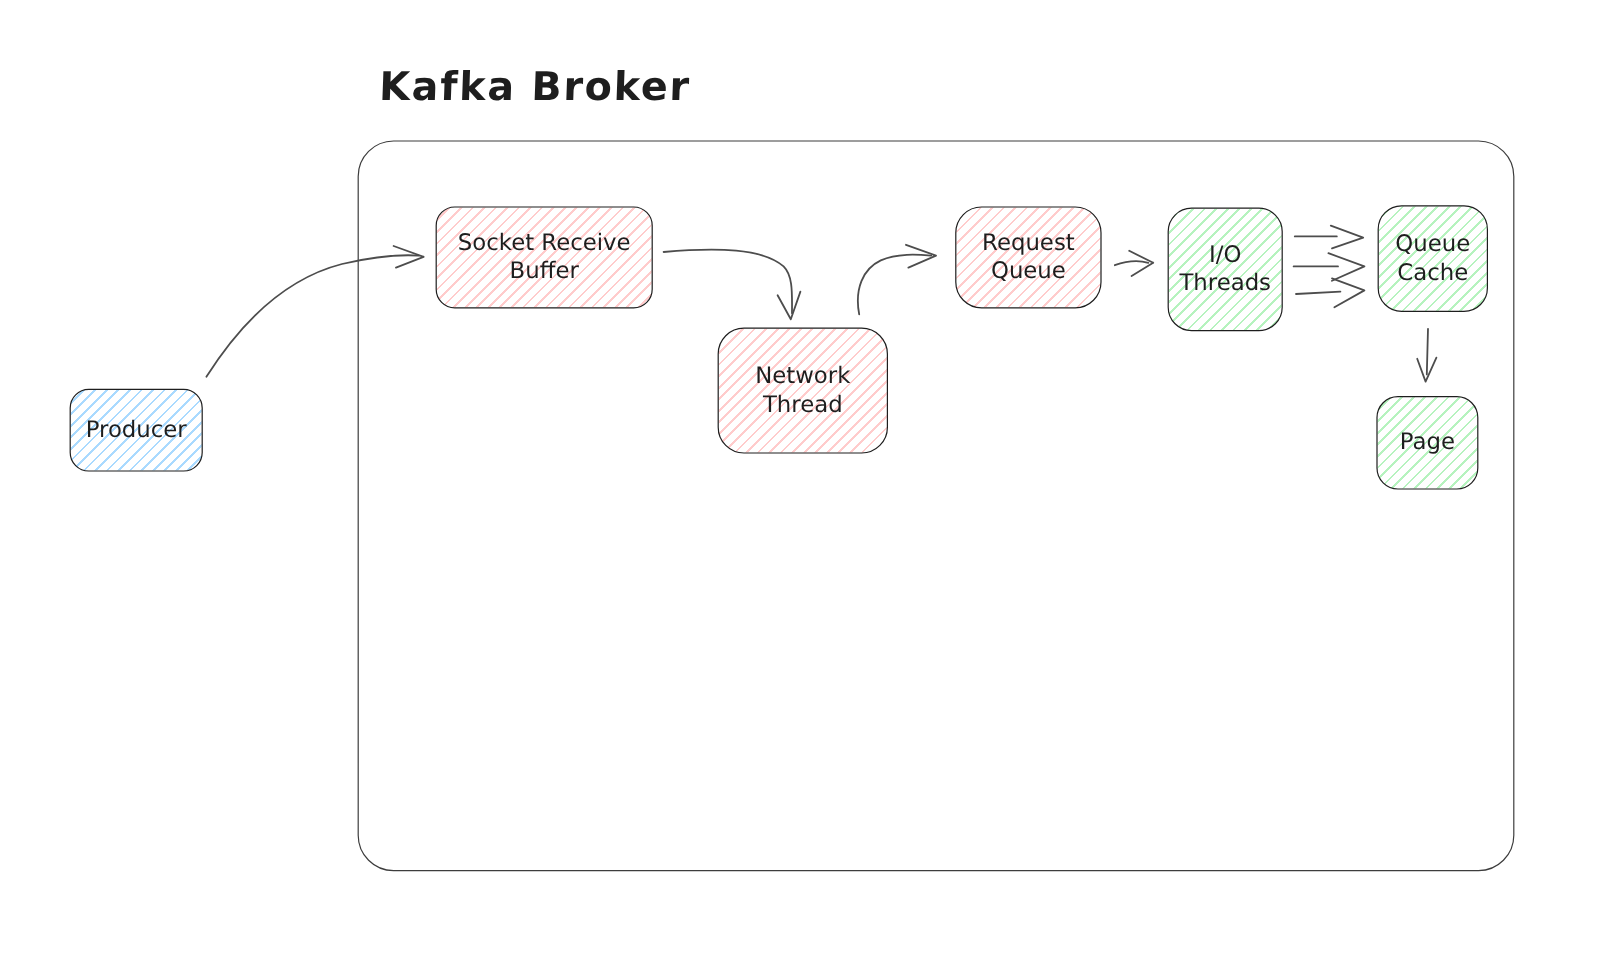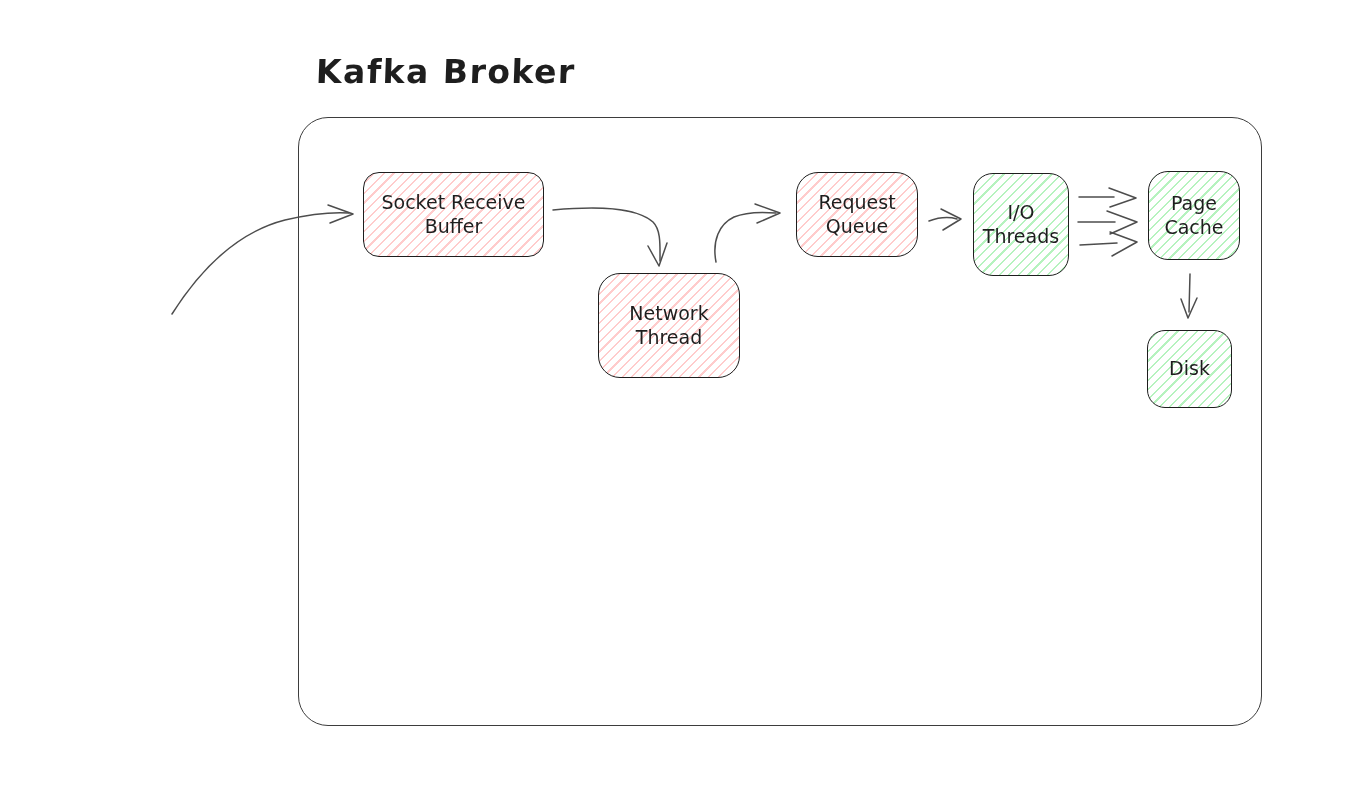--- a/index.html
+++ b/index.html
@@ -128,38 +128,41 @@
     <g>
       <path d="M1080 245 L1117 243"></path>
       <path d="M1137 242 L1110 232 M1137 242 L1112 256"></path>
     </g>
     <g>
       <path d="M1190 274 L1189 312"></path>
       <path d="M1188 318 L1181 299 M1188 318 L1197 298"></path>
     </g>
   </svg>
 
+  <div id="n-producer" class="node hatch-blue">
+    <span>Producer</span>
+  </div>
 
   <div id="n-srb" class="node hatch-red">
     <span>Socket Receive Buffer</span>
   </div>
 
   <div id="n-network" class="node hatch-red">
     <span>Network Thread</span>
   </div>
 
   <div id="n-request" class="node hatch-red">
     <span>Request Queue</span>
   </div>
 
   <div id="n-io" class="node hatch-green">
     <span>I/O Threads</span>
   </div>
 
   <div id="n-pagecache" class="node hatch-green">
-    <span>Page Cache</span>
+    <span>Queue Cache</span>
   </div>
 
   <div id="n-disk" class="node hatch-green">
-    <span>Disk</span>
+    <span>Page</span>
   </div>
 
 </div>
 
 </body></html>

